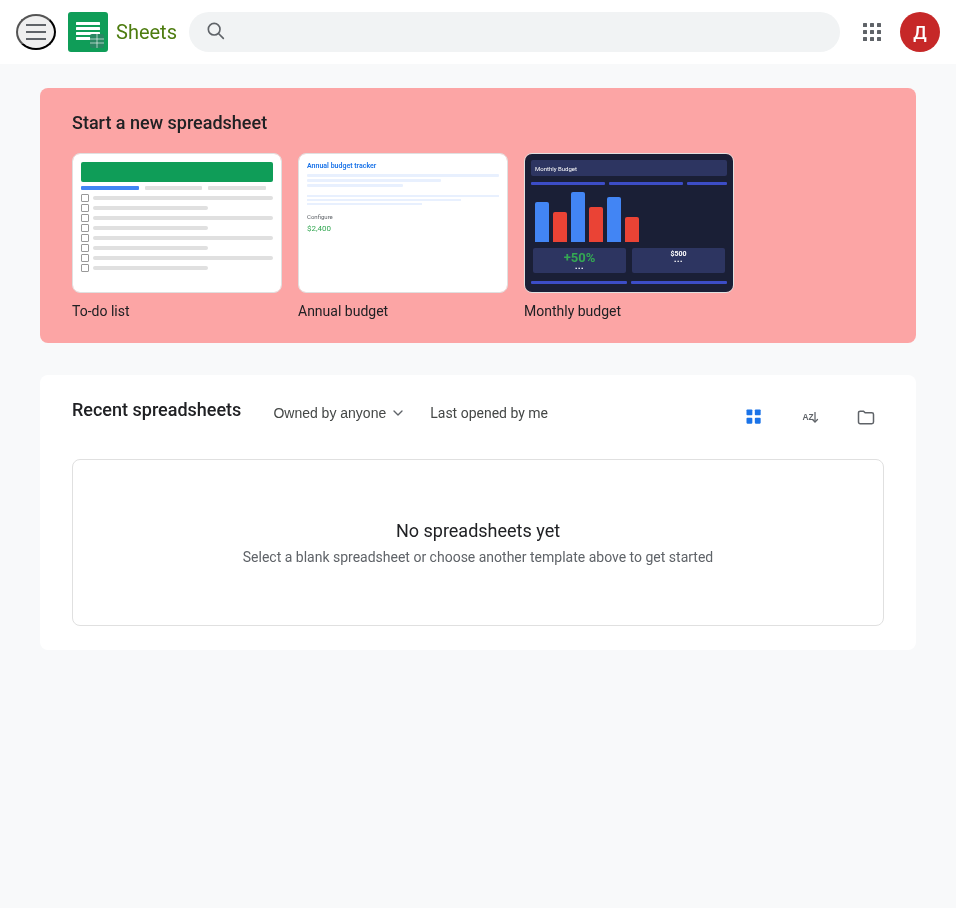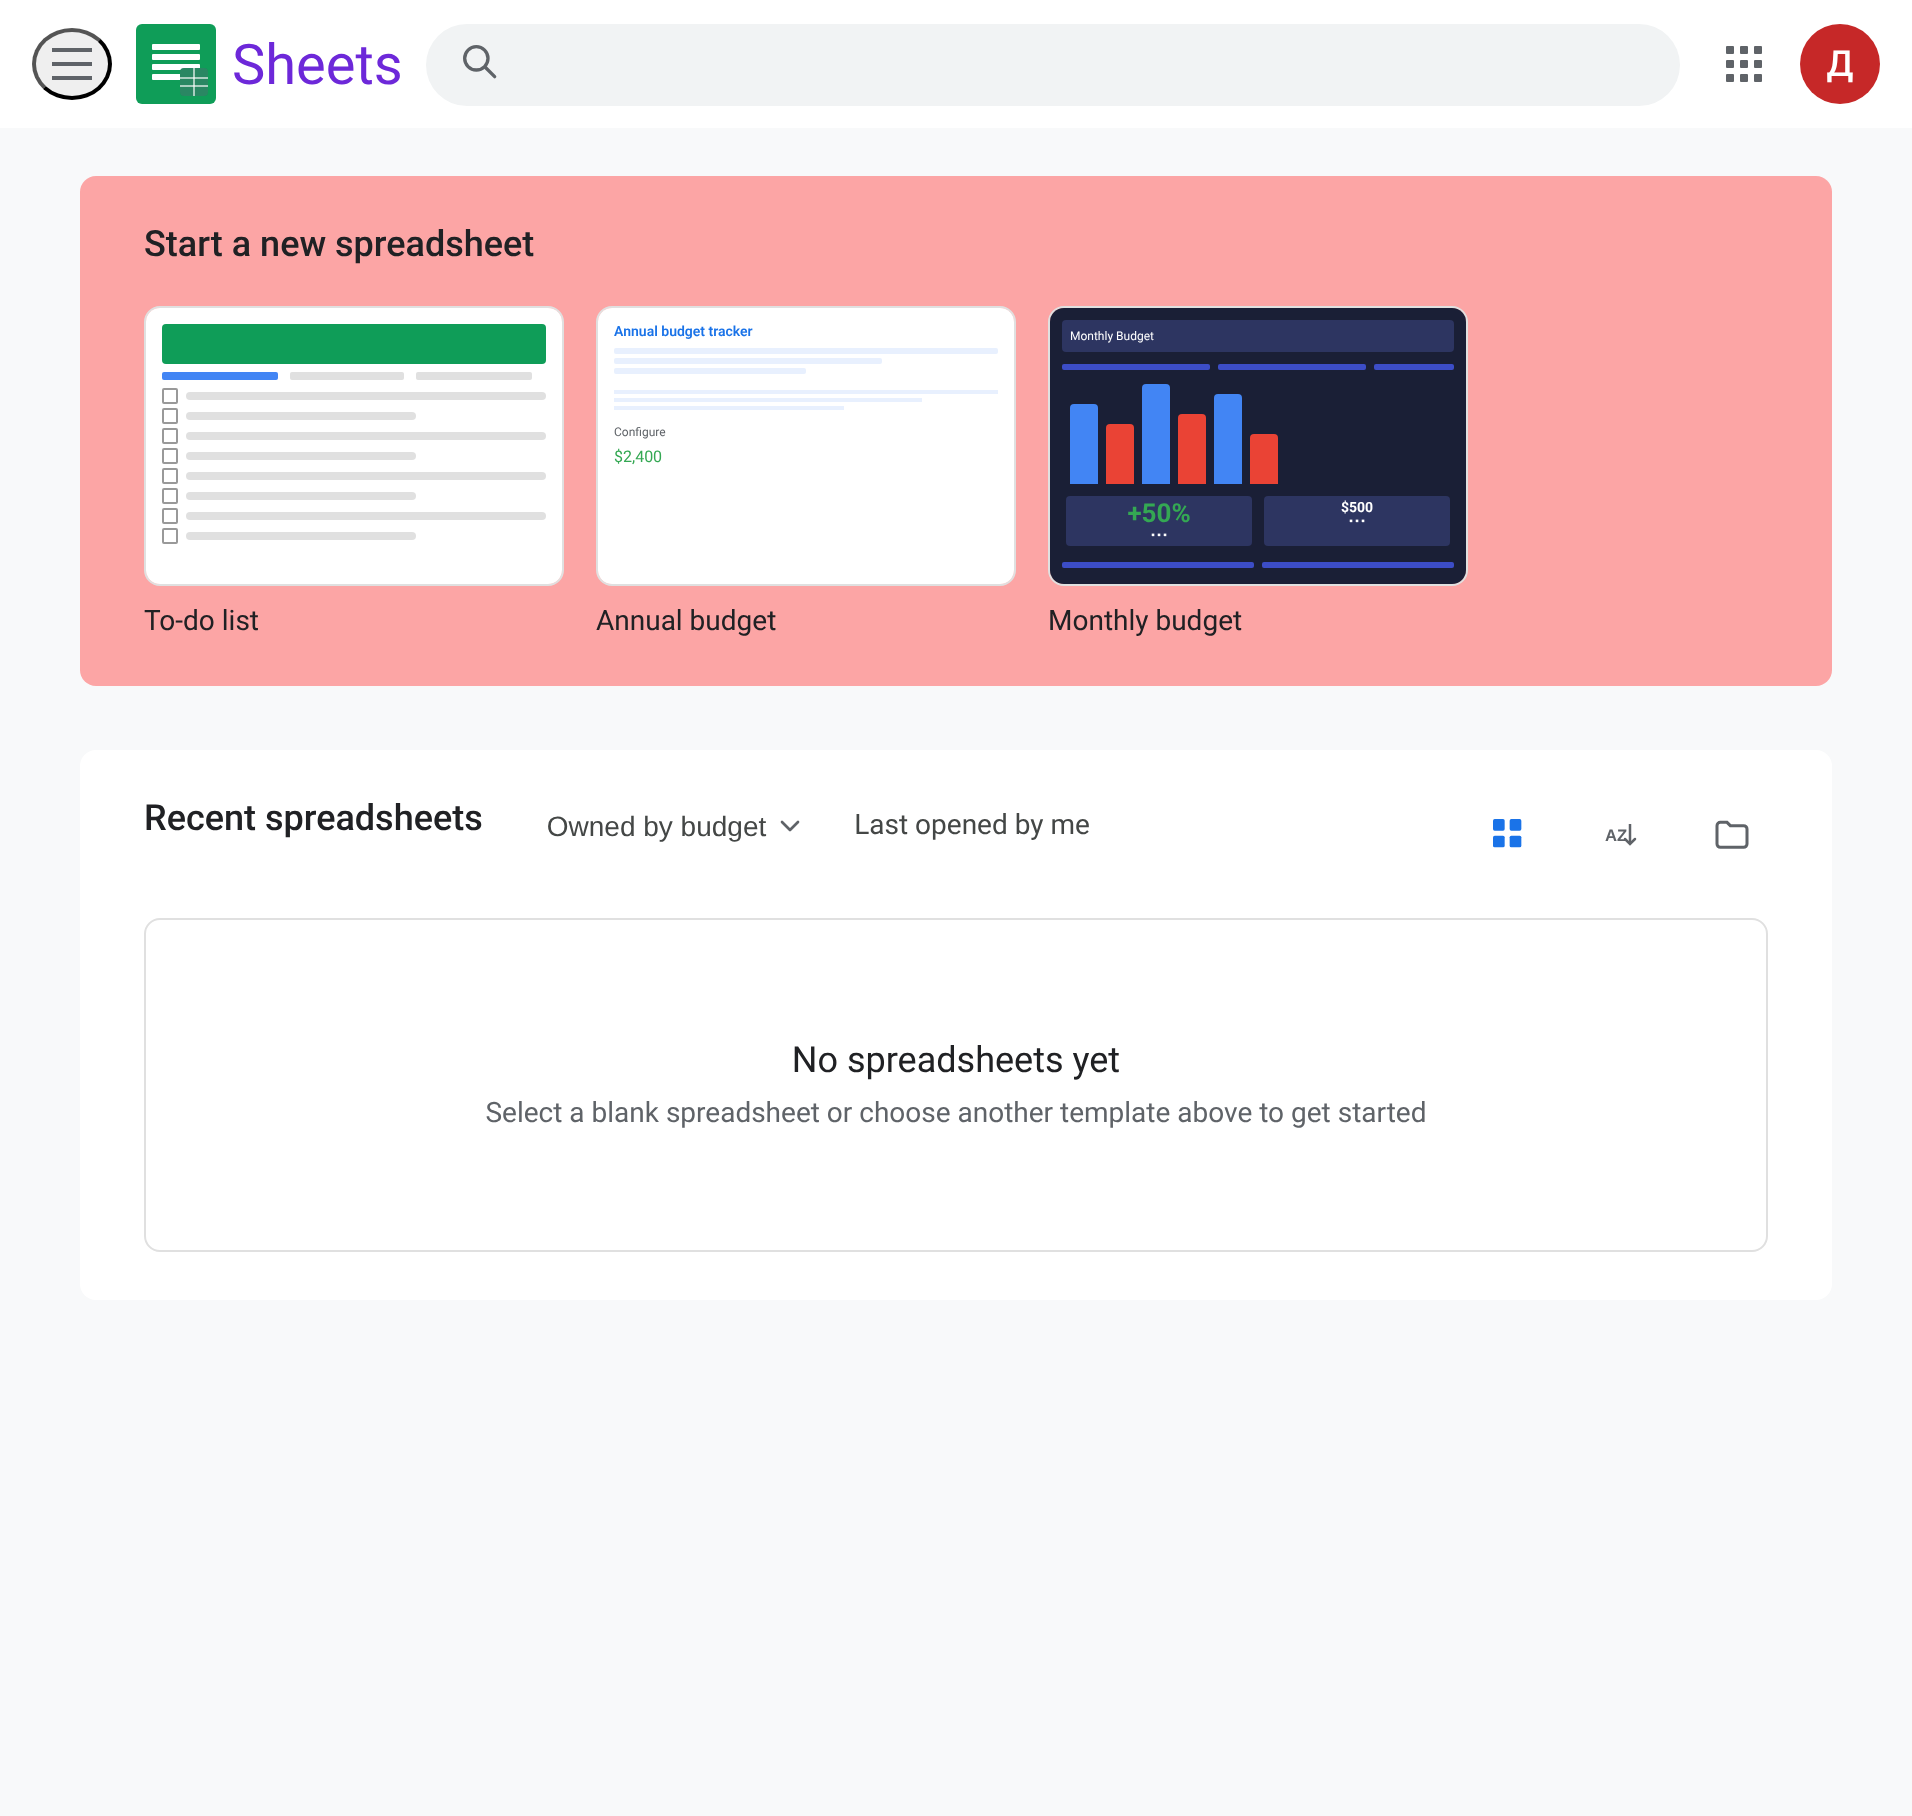--- a/index.html
+++ b/index.html
@@ -28,21 +28,21 @@
     .hamburger-icon span {
       display: block; width: 20px; height: 2px; background: #5f6368;
     }
     .logo-area {
       display: flex; align-items: center; gap: 8px; text-decoration: none;
     }
     .sheets-icon {
       width: 40px; height: 40px;
     }
     .app-title {
-      font-size: 28px; color: #6d28d9; font-weight: 400;
+      font-size: 20px; color: #4d7c0f; font-weight: 400;
     }
     .search-bar {
       flex: 1;
       max-width: 720px;
       margin: 0 auto;
     }
     .search-input-wrapper {
       display: flex;
       align-items: center;
       background: #f1f3f4;
@@ -426,21 +426,21 @@
       </div>
 
     </div>
   </div>
 
   <div class="recent-section">
     <div class="recent-header">
       <div class="recent-title">Recent spreadsheets</div>
       <div class="recent-filters">
         <button class="filter-dropdown">
-          <span>Owned by budget</span>
+          <span>Owned by anyone</span>
           <svg width="16" height="16" viewBox="0 0 24 24">
             <path d="M6 9l6 6 6-6" fill="none" stroke="#5f6368" stroke-width="2" stroke-linecap="round" stroke-linejoin="round"></path>
           </svg>
         </button>
         <span class="last-opened-label">Last opened by me</span>
       </div>
       <div class="recent-view-icons">
         <div class="view-icon active">
           <svg width="20" height="20" viewBox="0 0 24 24">
             <rect x="3" y="3" width="7" height="7" rx="1" fill="#1a73e8"></rect>

